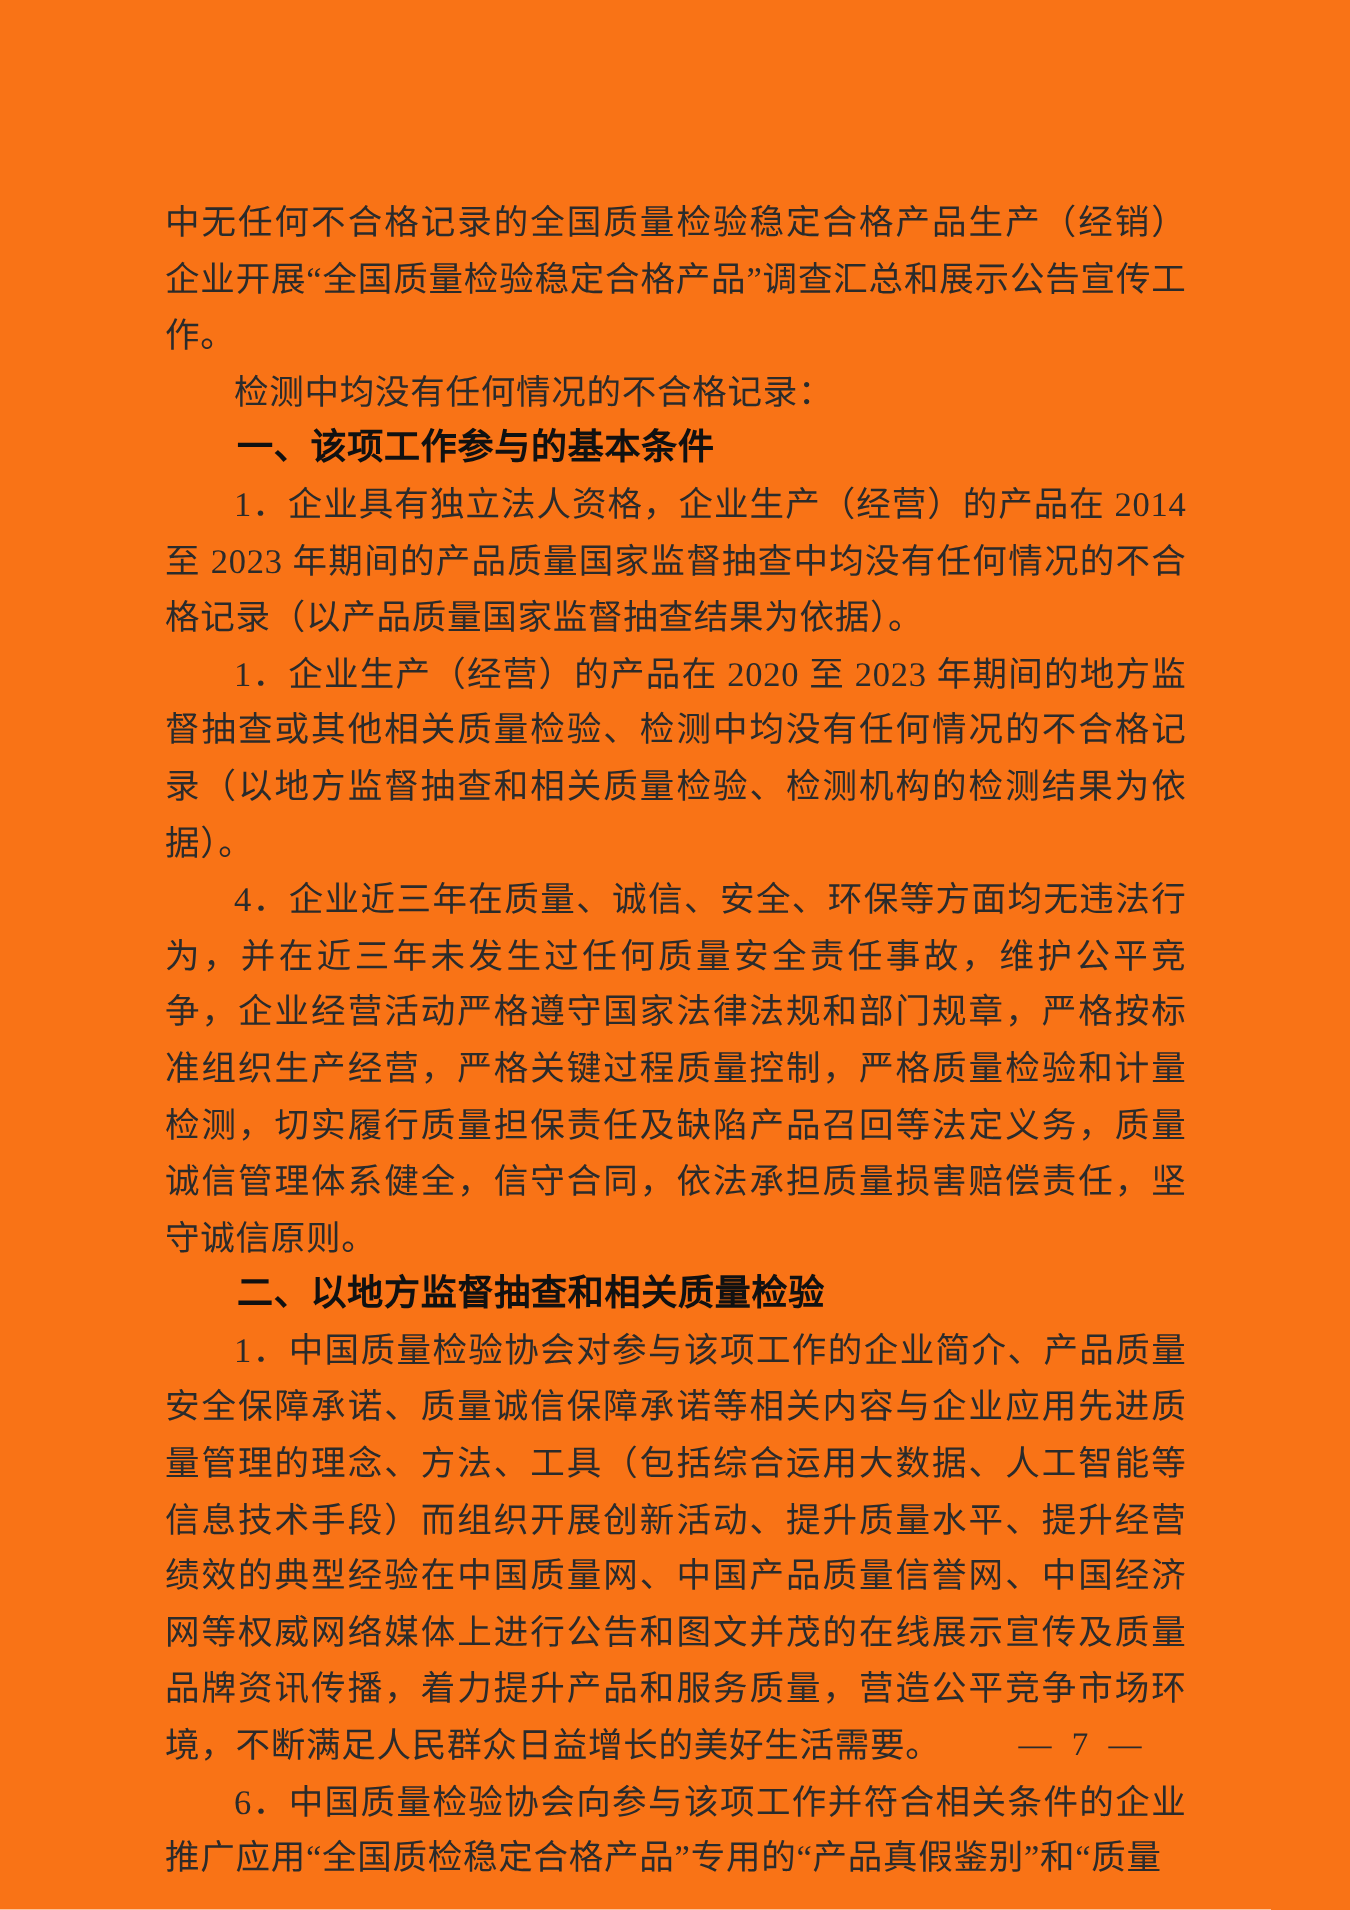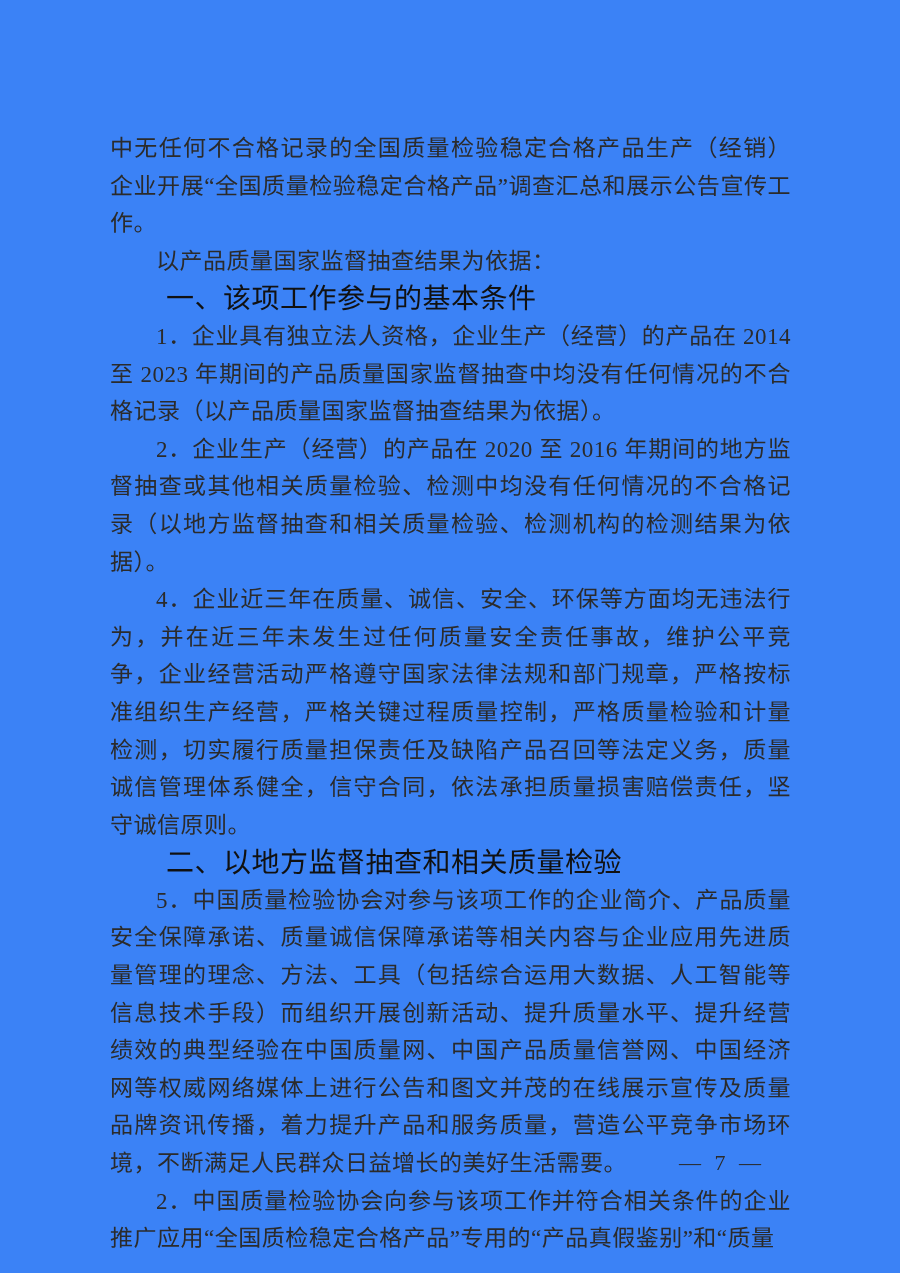--- a/index.html
+++ b/index.html
@@ -4,21 +4,21 @@
 <style>
   html, body {
     margin: 0;
     padding: 0;
     background: #ffffff;
   }
   .page {
     position: relative;
     width: 900px;
     height: 1273px;
-    background: #3b82f6;
+    background: #f97316;
     overflow: hidden;
     font-family: "Liberation Serif", "DejaVu Serif", serif;
   }
   .content {
     position: absolute;
     left: 110px;
     top: 130px;
     width: 681px;
     color: #2b2b2b;
     font-size: 23px;
@@ -33,46 +33,46 @@
   }
   .para {
     text-indent: 2em;
   }
   .para-continuation {
     text-indent: 0;
   }
   .heading {
     text-indent: 2em;
     font-family: "Liberation Sans", "DejaVu Sans", sans-serif;
-    font-weight: normal;
+    font-weight: bold;
     color: #111111;
-    font-size: 28px;
+    font-size: 24px;
     letter-spacing: 0.5px;
   }
   .page-number {
     position: absolute;
     top: 1148px;
     right: 135px;
     color: #2b2b2b;
     font-size: 22px;
     line-height: 30px;
     letter-spacing: 4px;
     font-family: "Liberation Serif", "DejaVu Serif", serif;
   }
 </style>
 </head>
 <body>
 
 <div class="page">
   <div class="content">
     <p class="para-continuation">中无任何不合格记录的全国质量检验稳定合格产品生产（经销）企业开展“全国质量检验稳定合格产品”调查汇总和展示公告宣传工作。</p>
-    <p class="para">以产品质量国家监督抽查结果为依据：</p>
+    <p class="para">检测中均没有任何情况的不合格记录：</p>
     <p class="heading">一、该项工作参与的基本条件</p>
     <p class="para">1．企业具有独立法人资格，企业生产（经营）的产品在 2014 至 2023 年期间的产品质量国家监督抽查中均没有任何情况的不合格记录（以产品质量国家监督抽查结果为依据）。</p>
-    <p class="para">2．企业生产（经营）的产品在 2020 至 2016 年期间的地方监督抽查或其他相关质量检验、检测中均没有任何情况的不合格记录（以地方监督抽查和相关质量检验、检测机构的检测结果为依据）。</p>
+    <p class="para">1．企业生产（经营）的产品在 2020 至 2023 年期间的地方监督抽查或其他相关质量检验、检测中均没有任何情况的不合格记录（以地方监督抽查和相关质量检验、检测机构的检测结果为依据）。</p>
     <p class="para">4．企业近三年在质量、诚信、安全、环保等方面均无违法行为，并在近三年未发生过任何质量安全责任事故，维护公平竞争，企业经营活动严格遵守国家法律法规和部门规章，严格按标准组织生产经营，严格关键过程质量控制，严格质量检验和计量检测，切实履行质量担保责任及缺陷产品召回等法定义务，质量诚信管理体系健全，信守合同，依法承担质量损害赔偿责任，坚守诚信原则。</p>
     <p class="heading">二、以地方监督抽查和相关质量检验</p>
-    <p class="para">5．中国质量检验协会对参与该项工作的企业简介、产品质量安全保障承诺、质量诚信保障承诺等相关内容与企业应用先进质量管理的理念、方法、工具（包括综合运用大数据、人工智能等信息技术手段）而组织开展创新活动、提升质量水平、提升经营绩效的典型经验在中国质量网、中国产品质量信誉网、中国经济网等权威网络媒体上进行公告和图文并茂的在线展示宣传及质量品牌资讯传播，着力提升产品和服务质量，营造公平竞争市场环境，不断满足人民群众日益增长的美好生活需要。</p>
-    <p class="para">2．中国质量检验协会向参与该项工作并符合相关条件的企业推广应用“全国质检稳定合格产品”专用的“产品真假鉴别”和“质量</p>
+    <p class="para">1．中国质量检验协会对参与该项工作的企业简介、产品质量安全保障承诺、质量诚信保障承诺等相关内容与企业应用先进质量管理的理念、方法、工具（包括综合运用大数据、人工智能等信息技术手段）而组织开展创新活动、提升质量水平、提升经营绩效的典型经验在中国质量网、中国产品质量信誉网、中国经济网等权威网络媒体上进行公告和图文并茂的在线展示宣传及质量品牌资讯传播，着力提升产品和服务质量，营造公平竞争市场环境，不断满足人民群众日益增长的美好生活需要。</p>
+    <p class="para">6．中国质量检验协会向参与该项工作并符合相关条件的企业推广应用“全国质检稳定合格产品”专用的“产品真假鉴别”和“质量</p>
   </div>
 
   <div class="page-number">— 7 —</div>
 </div>
 
 </body></html>

